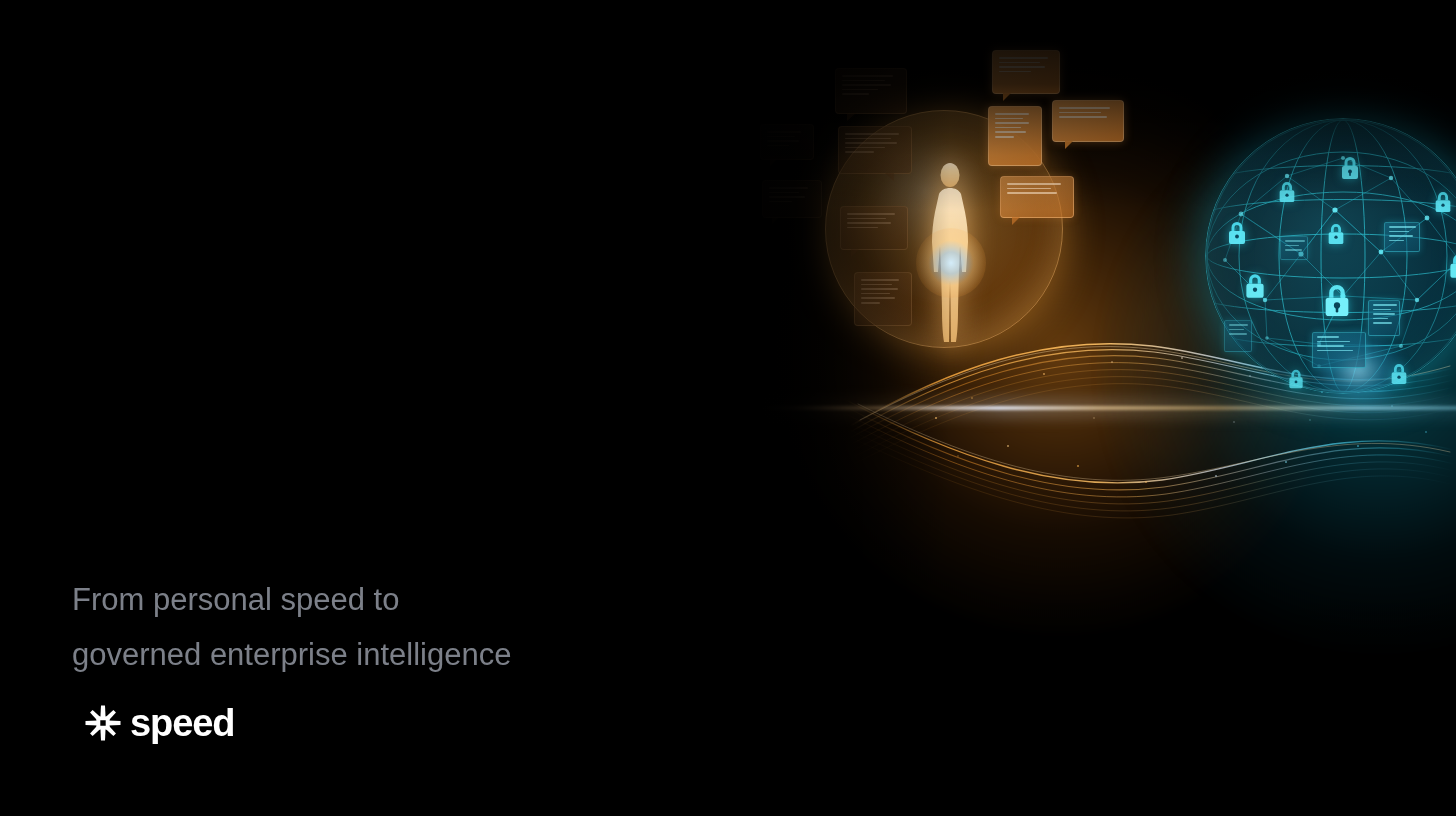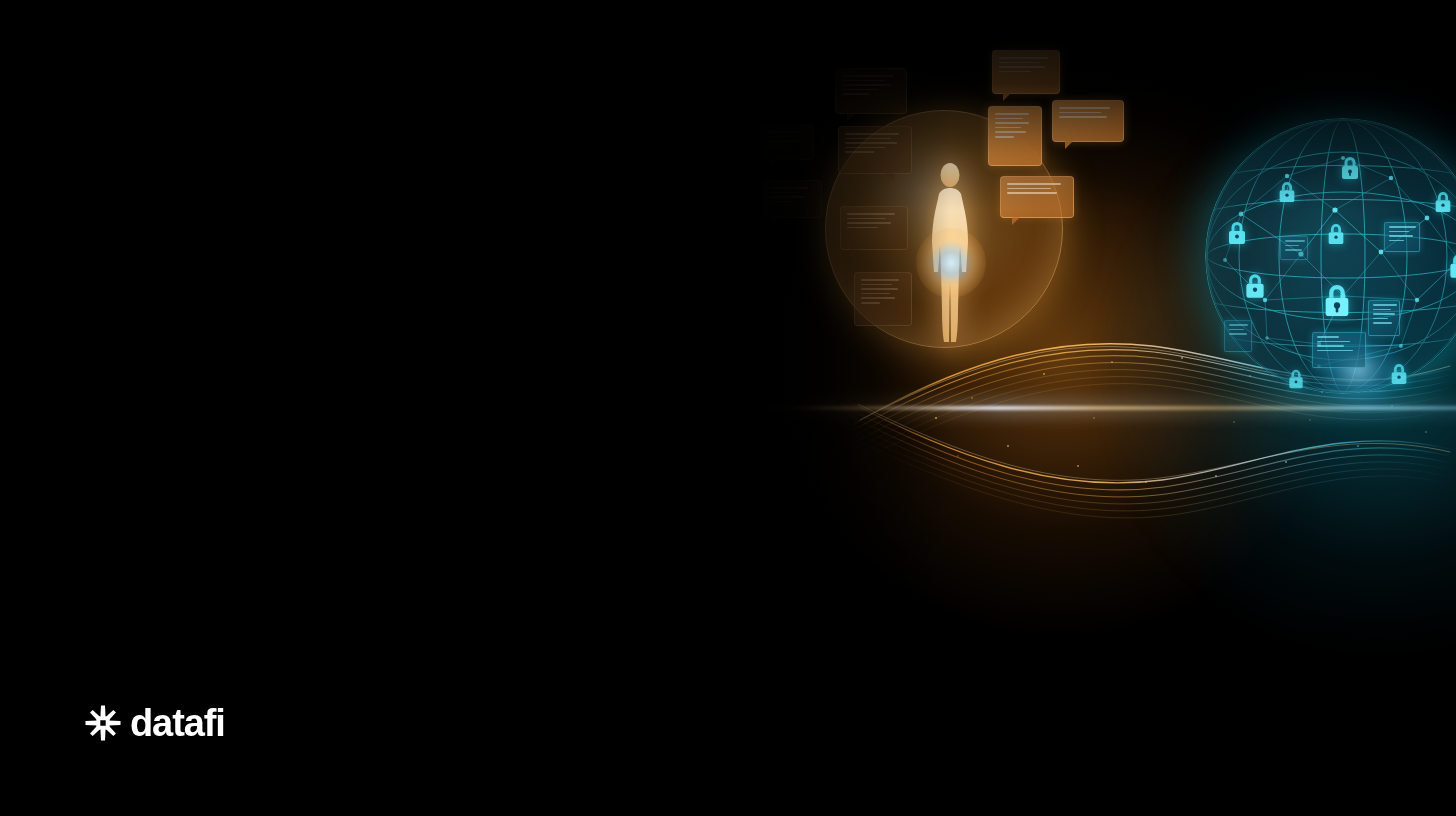--- a/index.html
+++ b/index.html
@@ -722,20 +722,22 @@
     </div>
 
     <div class="light-beam-wide"></div>
     <div class="light-beam"></div>
 
     <div class="art-fade-left"></div>
     <div class="art-fade-top"></div>
     <div class="art-fade-bottom"></div>
   </div>
 
+  <p class="subtitle">From personal speed to
+governed enterprise intelligence</p>
 
   <div class="logo">
     <svg class="logo-mark" viewBox="0 0 38 38">
       <g fill="#ffffff">
 
         <g transform="translate(19,19)">
           <g>
             <path d="M-2.6,-5 L2.6,-5 L2.0,-17.5 L-2.0,-17.5 Z"></path>
             <path d="M-2.6,5 L2.6,5 L2.0,17.5 L-2.0,17.5 Z"></path>
             <path d="M-5,-2.6 L-5,2.6 L-17.5,2.0 L-17.5,-2.0 Z"></path>
@@ -746,16 +748,16 @@
             <path d="M-2.3,5 L2.3,5 L1.8,16.5 L-1.8,16.5 Z"></path>
             <path d="M-5,-2.3 L-5,2.3 L-16.5,1.8 L-16.5,-1.8 Z"></path>
             <path d="M5,-2.3 L5,2.3 L16.5,1.8 L16.5,-1.8 Z"></path>
           </g>
 
           <path d="M-6.6,-6.6 L6.6,-6.6 L6.6,6.6 L-6.6,6.6 Z
                    M-2.7,-2.7 L-2.7,2.7 L2.7,2.7 L2.7,-2.7 Z" fill-rule="evenodd"></path>
         </g>
       </g>
     </svg>
-    <span class="logo-text">datafi</span>
+    <span class="logo-text">speed</span>
   </div>
 
 </div>
 
 </body></html>

